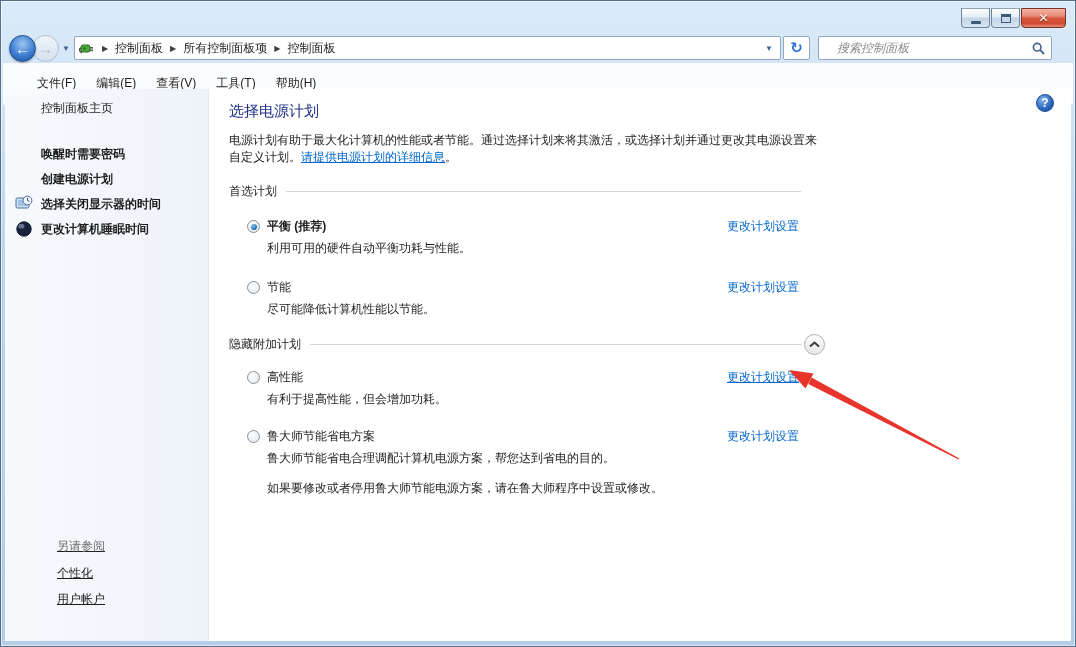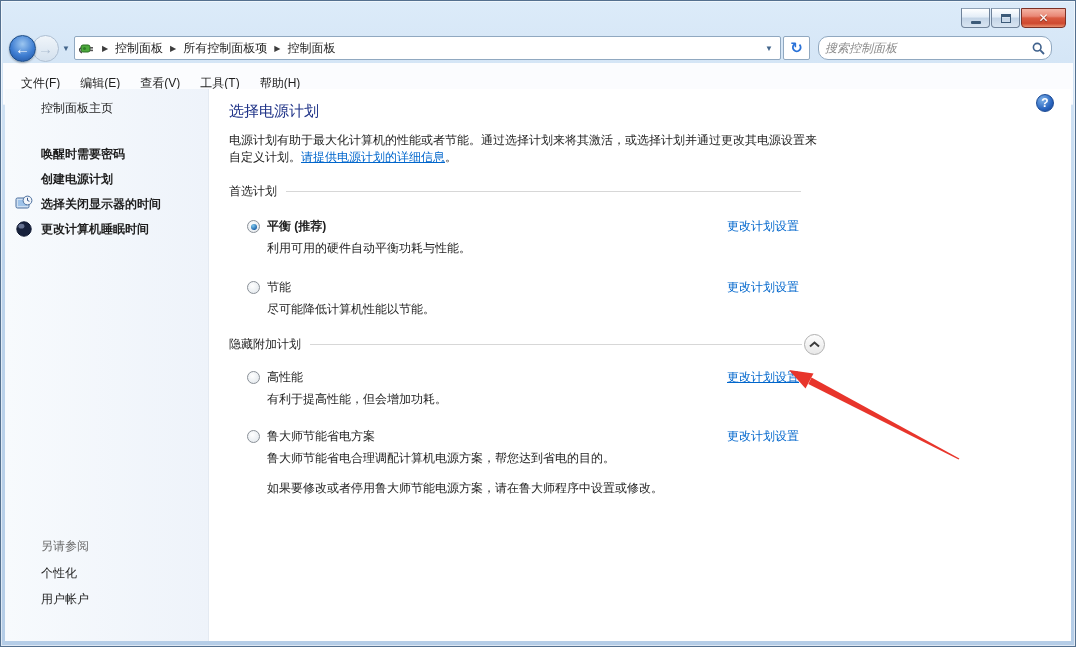--- a/index.html
+++ b/index.html
@@ -54,49 +54,49 @@
   .crumb { color:#1e1e1e; white-space:nowrap; cursor:default; }
   .addr-caret { margin-left:auto; font-size:8px; color:#44668c; padding:0 3px; }
   .refresh-btn {
     width:27px; height:24px; margin-left:2px; background:#fff;
     border:1px solid #90a8c0; border-radius:2px;
     display:flex; align-items:center; justify-content:center;
     color:#2a72d8; font-size:15px; font-weight:bold;
   }
   .searchbox {
     width:234px; height:24px; margin:0 6px 0 8px; background:#fff;
-    border:1px solid #90a8c0; border-radius:10px;
-    display:flex; align-items:center; flex:none;
+    border:1px solid #90a8c0; border-radius:2px;
+    display:flex; align-items:center; flex:none;padding-left:12px;
   }
   .search-input {
     flex:1; border:none; outline:none; height:20px; padding:0 6px;
     font-style:italic; font-size:12px; color:#444;
     font-family:"Liberation Sans","DejaVu Sans",sans-serif; background:transparent;
   }
   .search-input::placeholder { color:#8b8b8b; font-style:italic; }
   .mag { flex:none; margin-right:6px; }
   
   .menubar {
     position:absolute; top:62px; left:2px; right:2px; height:42px;
     background:#fbfcfe; border-bottom:1px solid #eef2f8;
-    display:flex; align-items:center; padding-left:8px;
+    display:flex; align-items:center; padding-left:24px;
   }
   .menu-item { padding:4px 10px; color:#1e1e1e; cursor:default; }
   
   .content { position:absolute; top:88px; left:4px; right:4px; bottom:5px; display:flex; background:#fff; }
   .sidebar {
     position:relative; width:204px; flex:none;
     background:linear-gradient(90deg,#f7fafd,#eef3fa);
     border-right:1px solid #e4eaf2;
   }
   .side-home { margin:11px 0 0 36px; line-height:16px; cursor:pointer; }
   .side-tasks { margin-top:26px; }
   .side-task { position:relative; padding:5px 6px 5px 36px; line-height:15px; cursor:pointer;font-weight:bold; }
   .task-ic { position:absolute; left:10px; top:3px; width:18px; height:18px; }
-  .see-also { position:absolute; left:36px; bottom:24px; }
+  .see-also { position:absolute; left:52px; bottom:24px;text-decoration:underline; }
   .see-also-hdr { color:#6d6d6d; margin-bottom:10px; }
   .see-also-item { margin-bottom:10px; line-height:16px; cursor:pointer; }
   
   .main { position:relative; flex:1; background:#fff; }
   .help-icon {
     position:absolute; top:5px; right:17px; width:18px; height:18px; border-radius:50%;
     background:radial-gradient(circle at 35% 30%, #7fb2e8, #2a66c0 60%, #16408c);
     border:1px solid #1b4a94; color:#fff; font-weight:bold; font-size:12px;
     display:flex; align-items:center; justify-content:center; cursor:pointer;
   }

